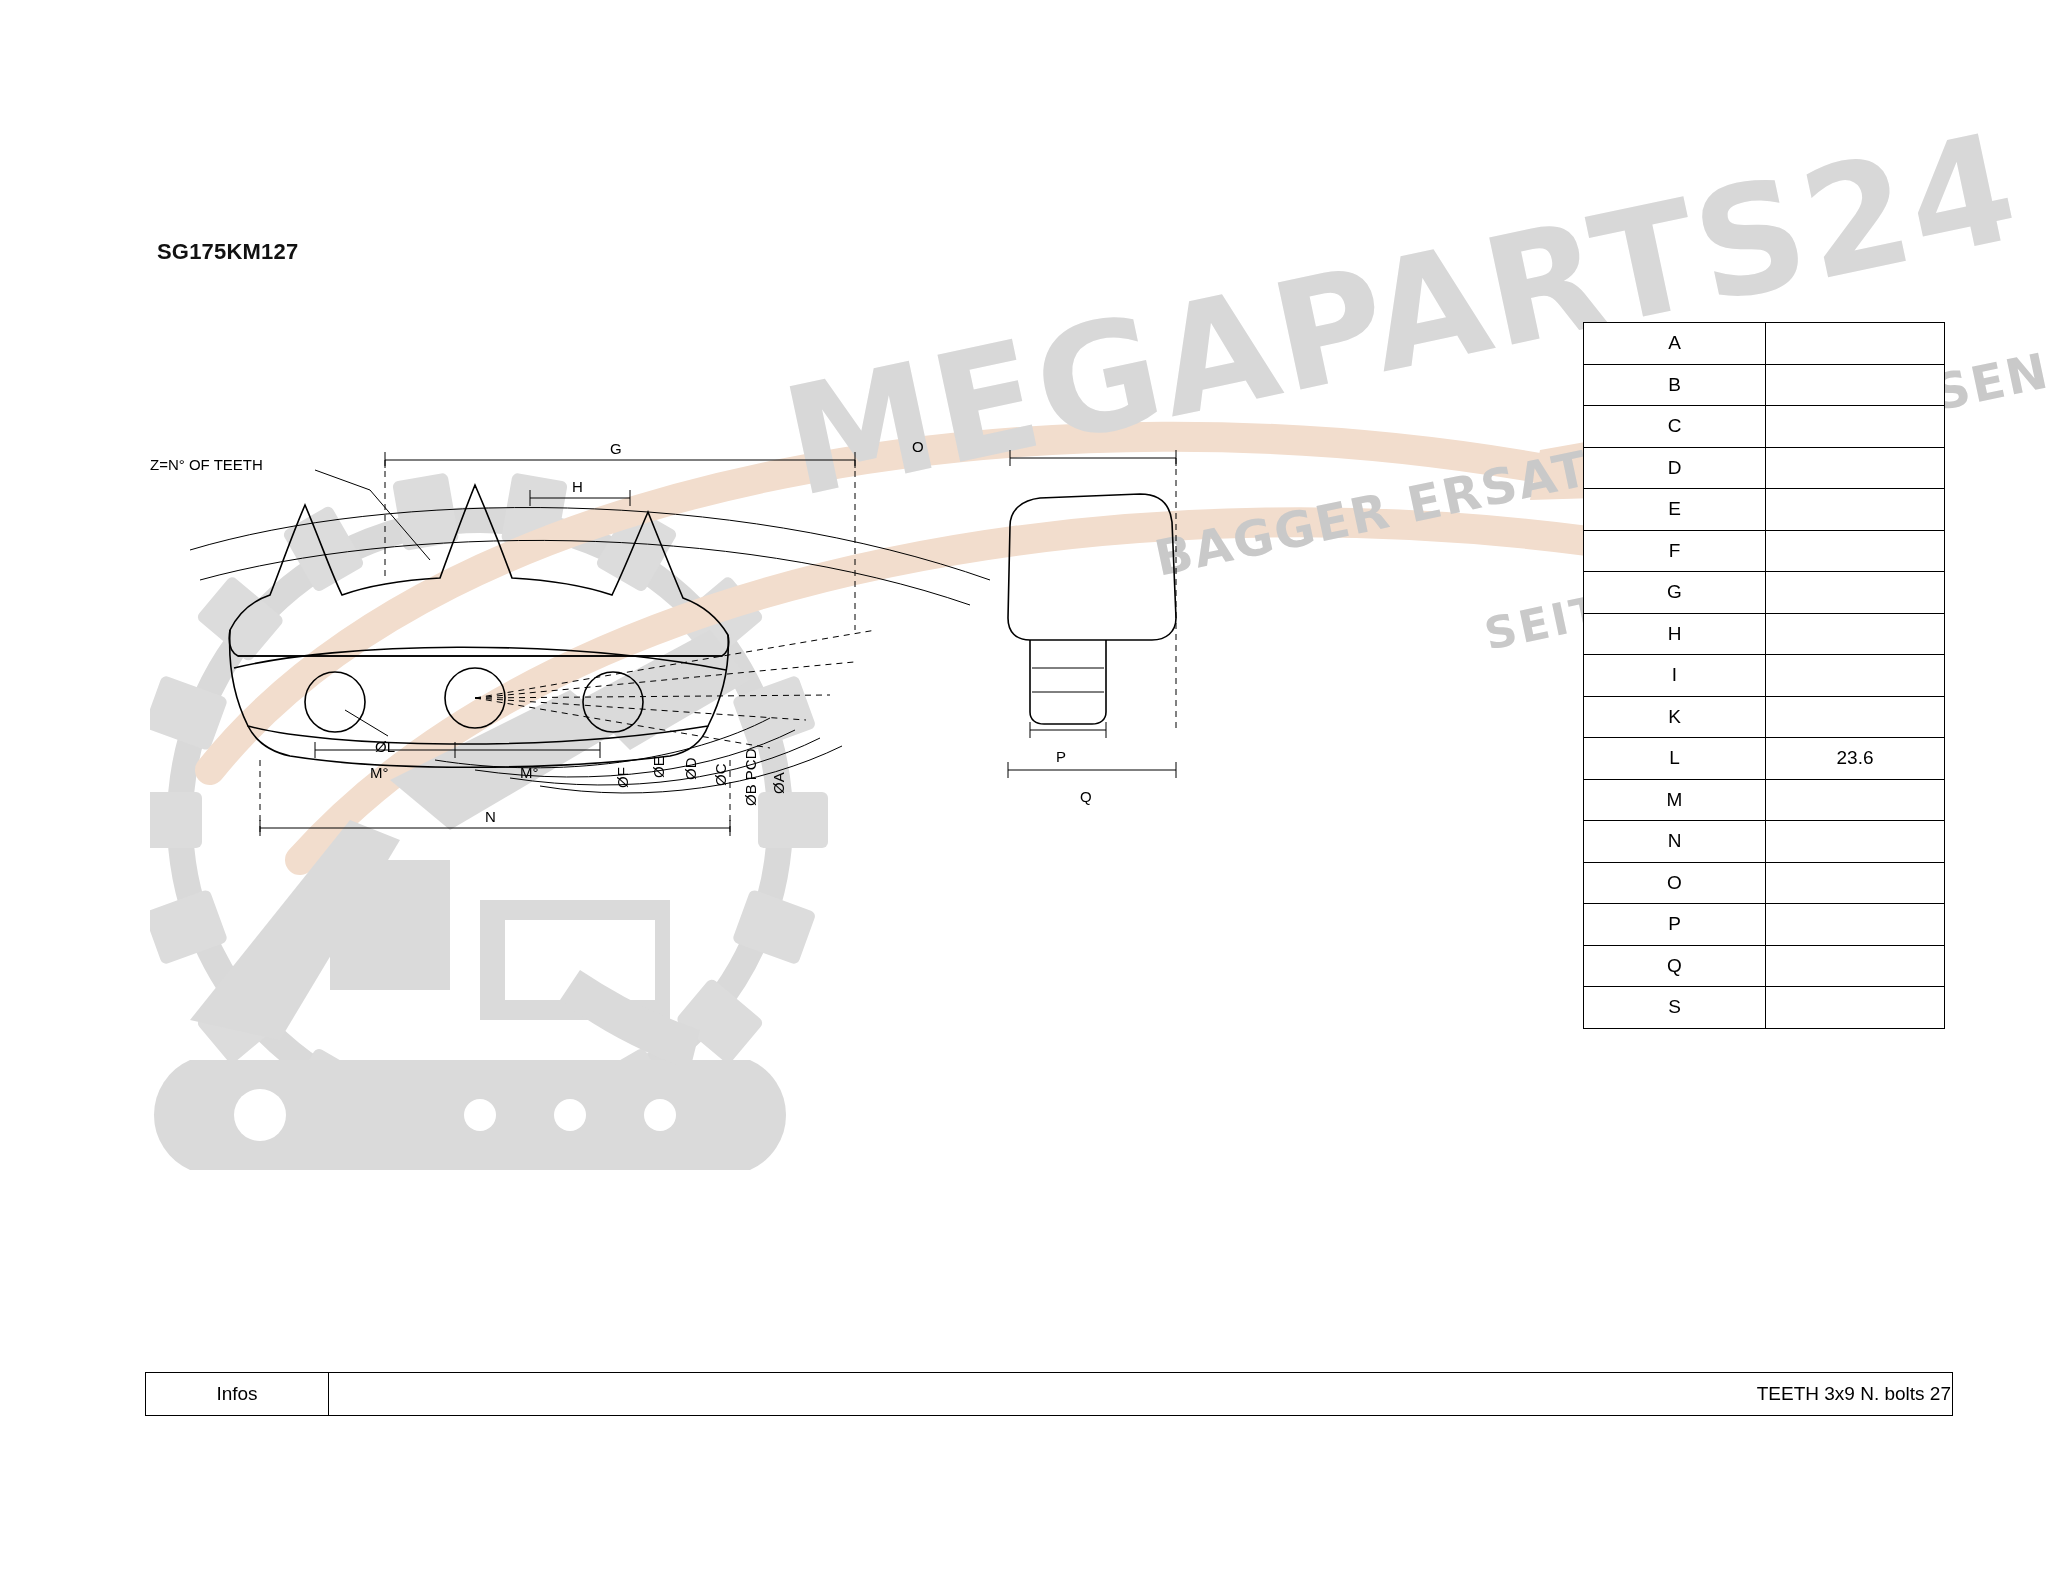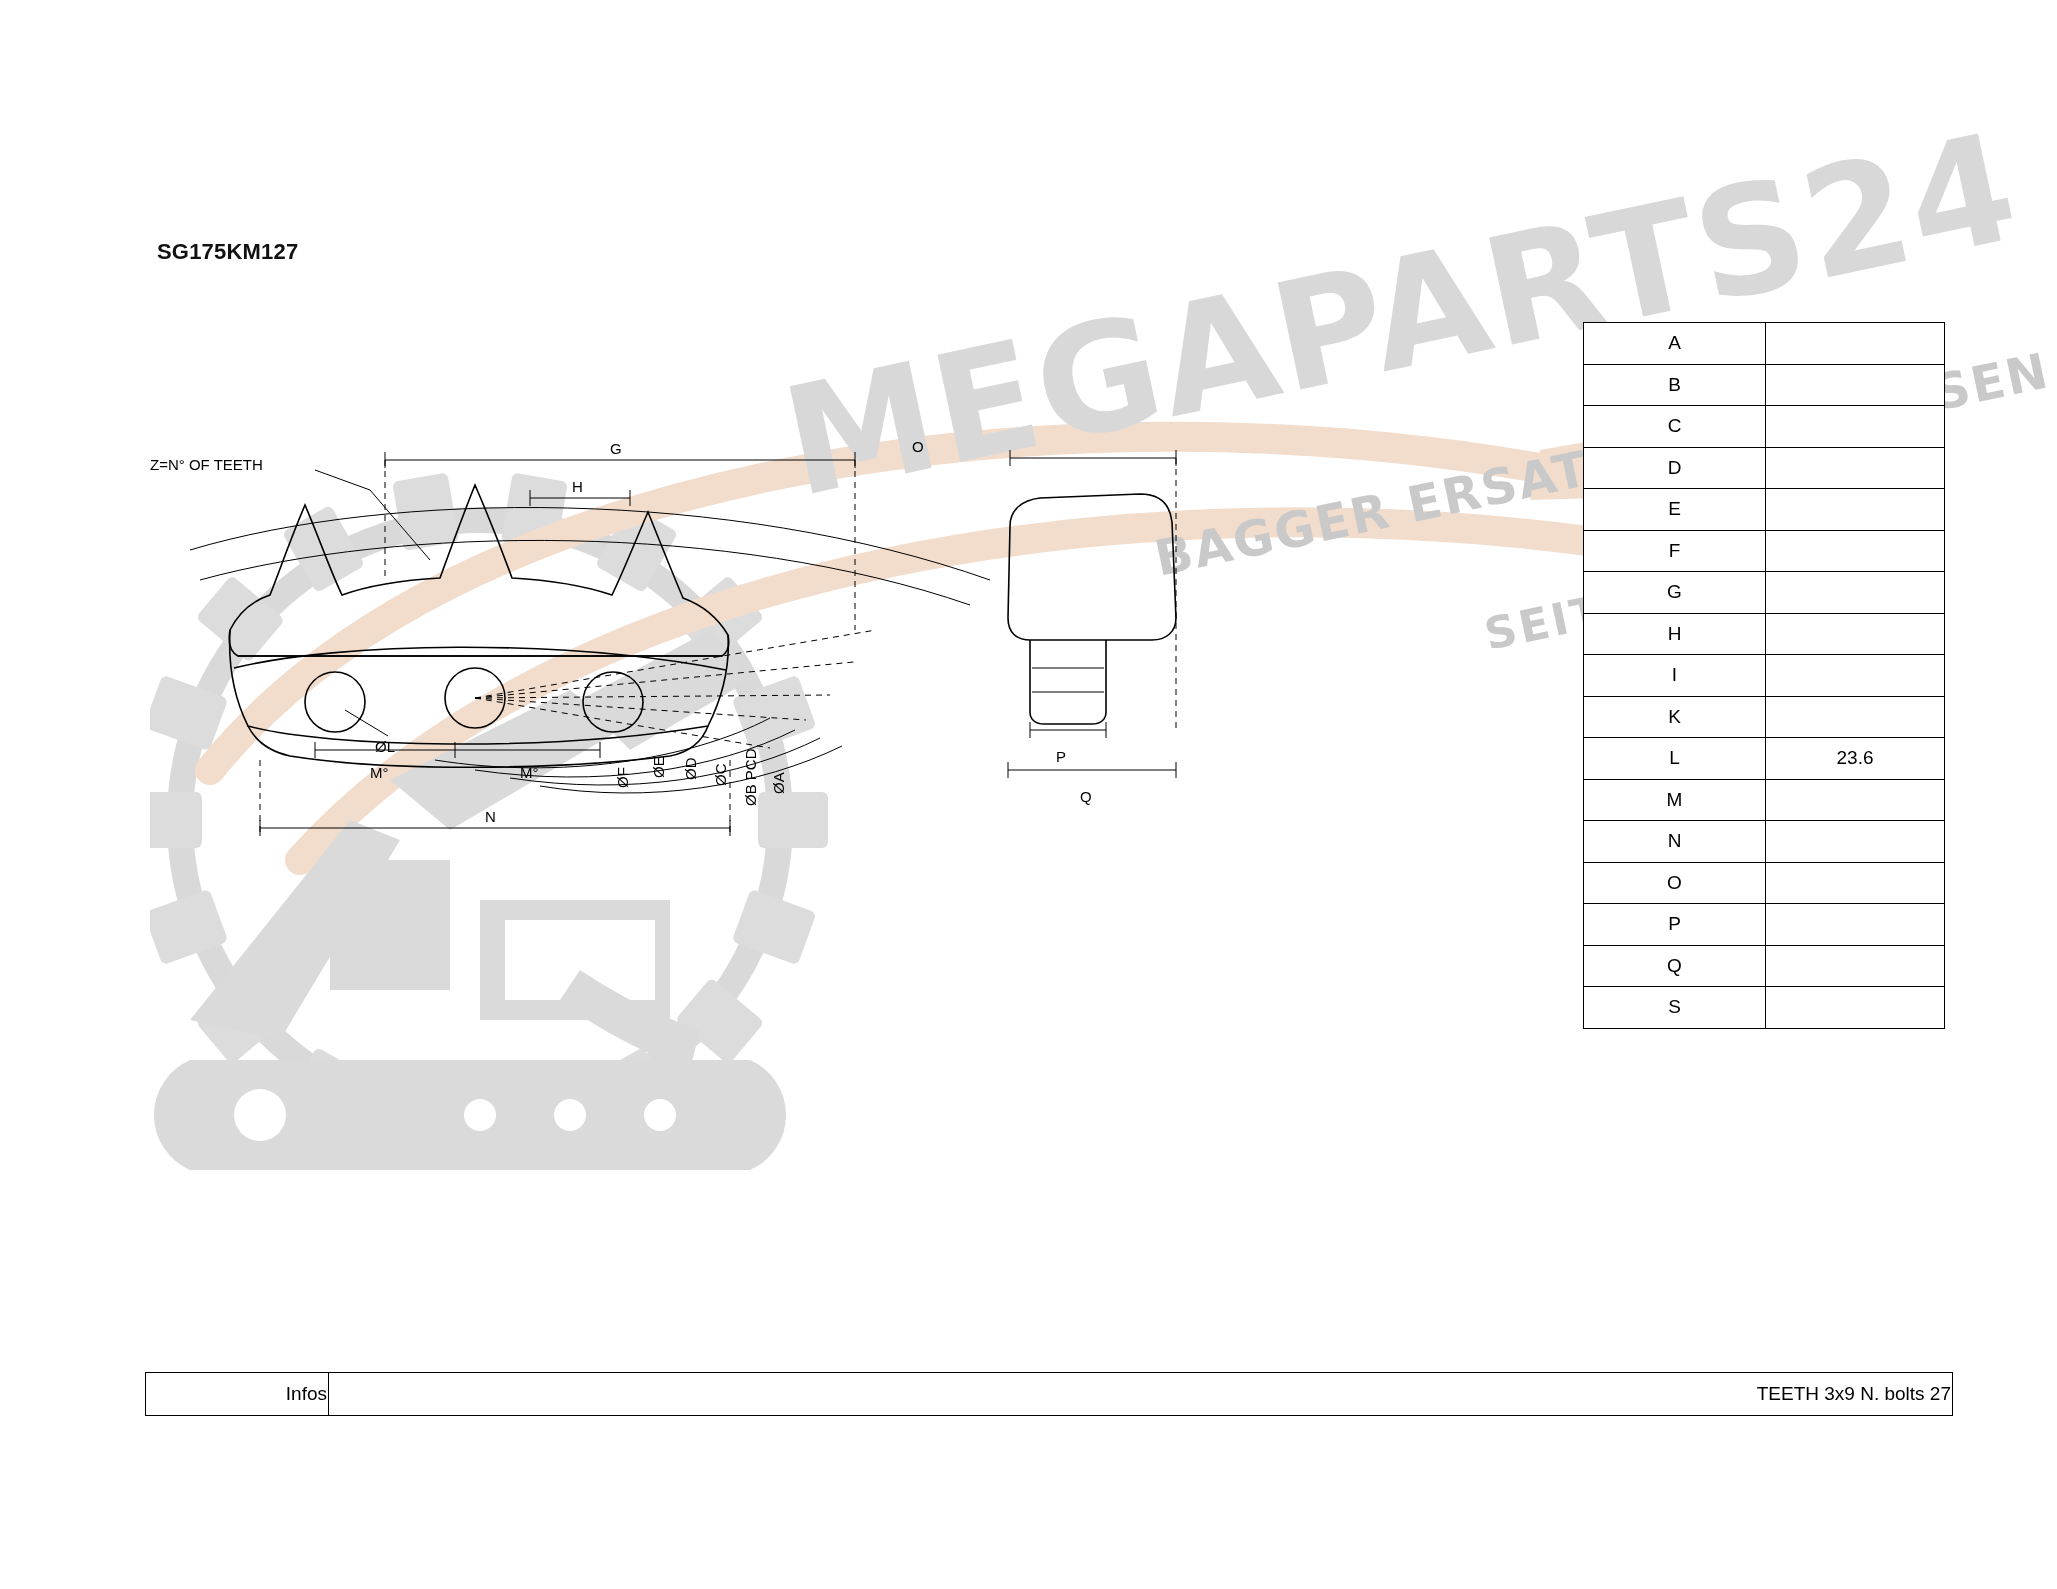--- a/index.html
+++ b/index.html
@@ -119,21 +119,21 @@
     background: #ffffff;
   }
   #infos-table td {
     border: 1px solid #000000;
     height: 40px;
     font-size: 19px;
     color: #000000;
   }
   #infos-table td.label {
     width: 180px;
-    text-align: right;
+    text-align: center;
   }
   #infos-table td.value {
     width: 1614px;
     text-align: right;
     padding-left: 8px;
   }
 </style>
 </head>
 <body>
 

